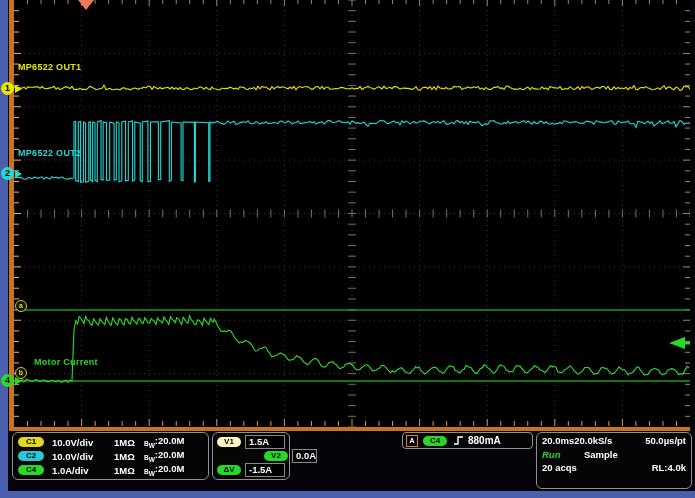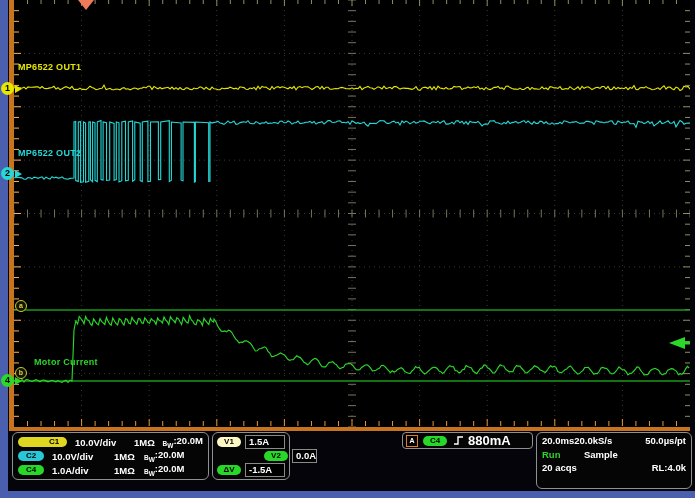--- a/index.html
+++ b/index.html
@@ -354,21 +354,21 @@
   <div class="ch-marker" style="top:374px;">
     <div class="ch-dot" style="background:#2ad82a;">4</div>
     <div class="ch-arrow" style="border-left-color:#2ad82a;"></div>
   </div>
 
   <div class="cursor-mark" style="left:15px;top:300px;">a</div>
   <div class="cursor-mark" style="left:15px;top:367px;">b</div>
 
   <div class="panel" style="left:12px;top:432px;width:197px;height:48px;padding:2px 2px;">
     <div class="prow">
-      <div class="pill" style="background:#e0d820;padding-left:23px;">C1</div>
+      <div class="pill" style="background:#e0d820;">C1</div>
       <span class="ptxt" style="margin-left:8px;width:62px;">10.0V/div</span>
       <span class="ptxt" style="width:30px;">1MΩ</span>
       <span class="ptxt"><span class="sub">B</span><span class="sub" style="vertical-align:-4px;">W</span><span>:20.0M</span></span>
     </div>
     <div class="prow">
       <div class="pill" style="background:#28c8d8;">C2</div>
       <span class="ptxt" style="margin-left:8px;width:62px;">10.0V/div</span>
       <span class="ptxt" style="width:30px;">1MΩ</span>
       <span class="ptxt"><span class="sub">B</span><span class="sub" style="vertical-align:-4px;">W</span><span>:20.0M</span></span>
     </div>
@@ -395,32 +395,32 @@
     </div>
   </div>
 
   <div class="panel" style="left:402px;top:432px;width:131px;height:17px;border-radius:4px;">
     <div class="prow" style="height:15px;">
       <div class="abox">A</div>
       <div class="pill" style="background:#28d828;width:24px;margin-left:5px;">C4</div>
       <svg width="11" height="11" style="margin-left:6px;">
         <polyline points="1,9 5,9 5,2 10,2" stroke="#fff" stroke-width="1.4" fill="none"></polyline>
       </svg>
-      <span class="ptxt" style="margin-left:4px;font-size:13px;">880mA</span>
+      <span class="ptxt" style="margin-left:4px;font-size:10px;">880mA</span>
     </div>
   </div>
 
   <div class="panel" style="left:536px;top:432px;width:156px;height:57px;padding:1px 0;">
     <div class="acqrow">
       <span class="ptxt" style="margin-right:0;text-align:right;">20.0ms</span>
       <span class="ptxt">20.0kS/s</span>
       <span class="ptxt" style="margin-left:auto;">50.0µs/pt</span>
     </div>
     <div class="acqrow">
-      <span class="ptxt grn" style="width:42px;">Run</span>
+      <span class="ptxt grn" style="width:42px;font-style:italic;">Run</span>
       <span class="ptxt">Sample</span>
     </div>
     <div class="acqrow">
       <span class="ptxt">20 acqs</span>
       <span class="ptxt" style="margin-left:auto;">RL:4.0k</span>
     </div>
   </div>
 </div>
 
 </body></html>

